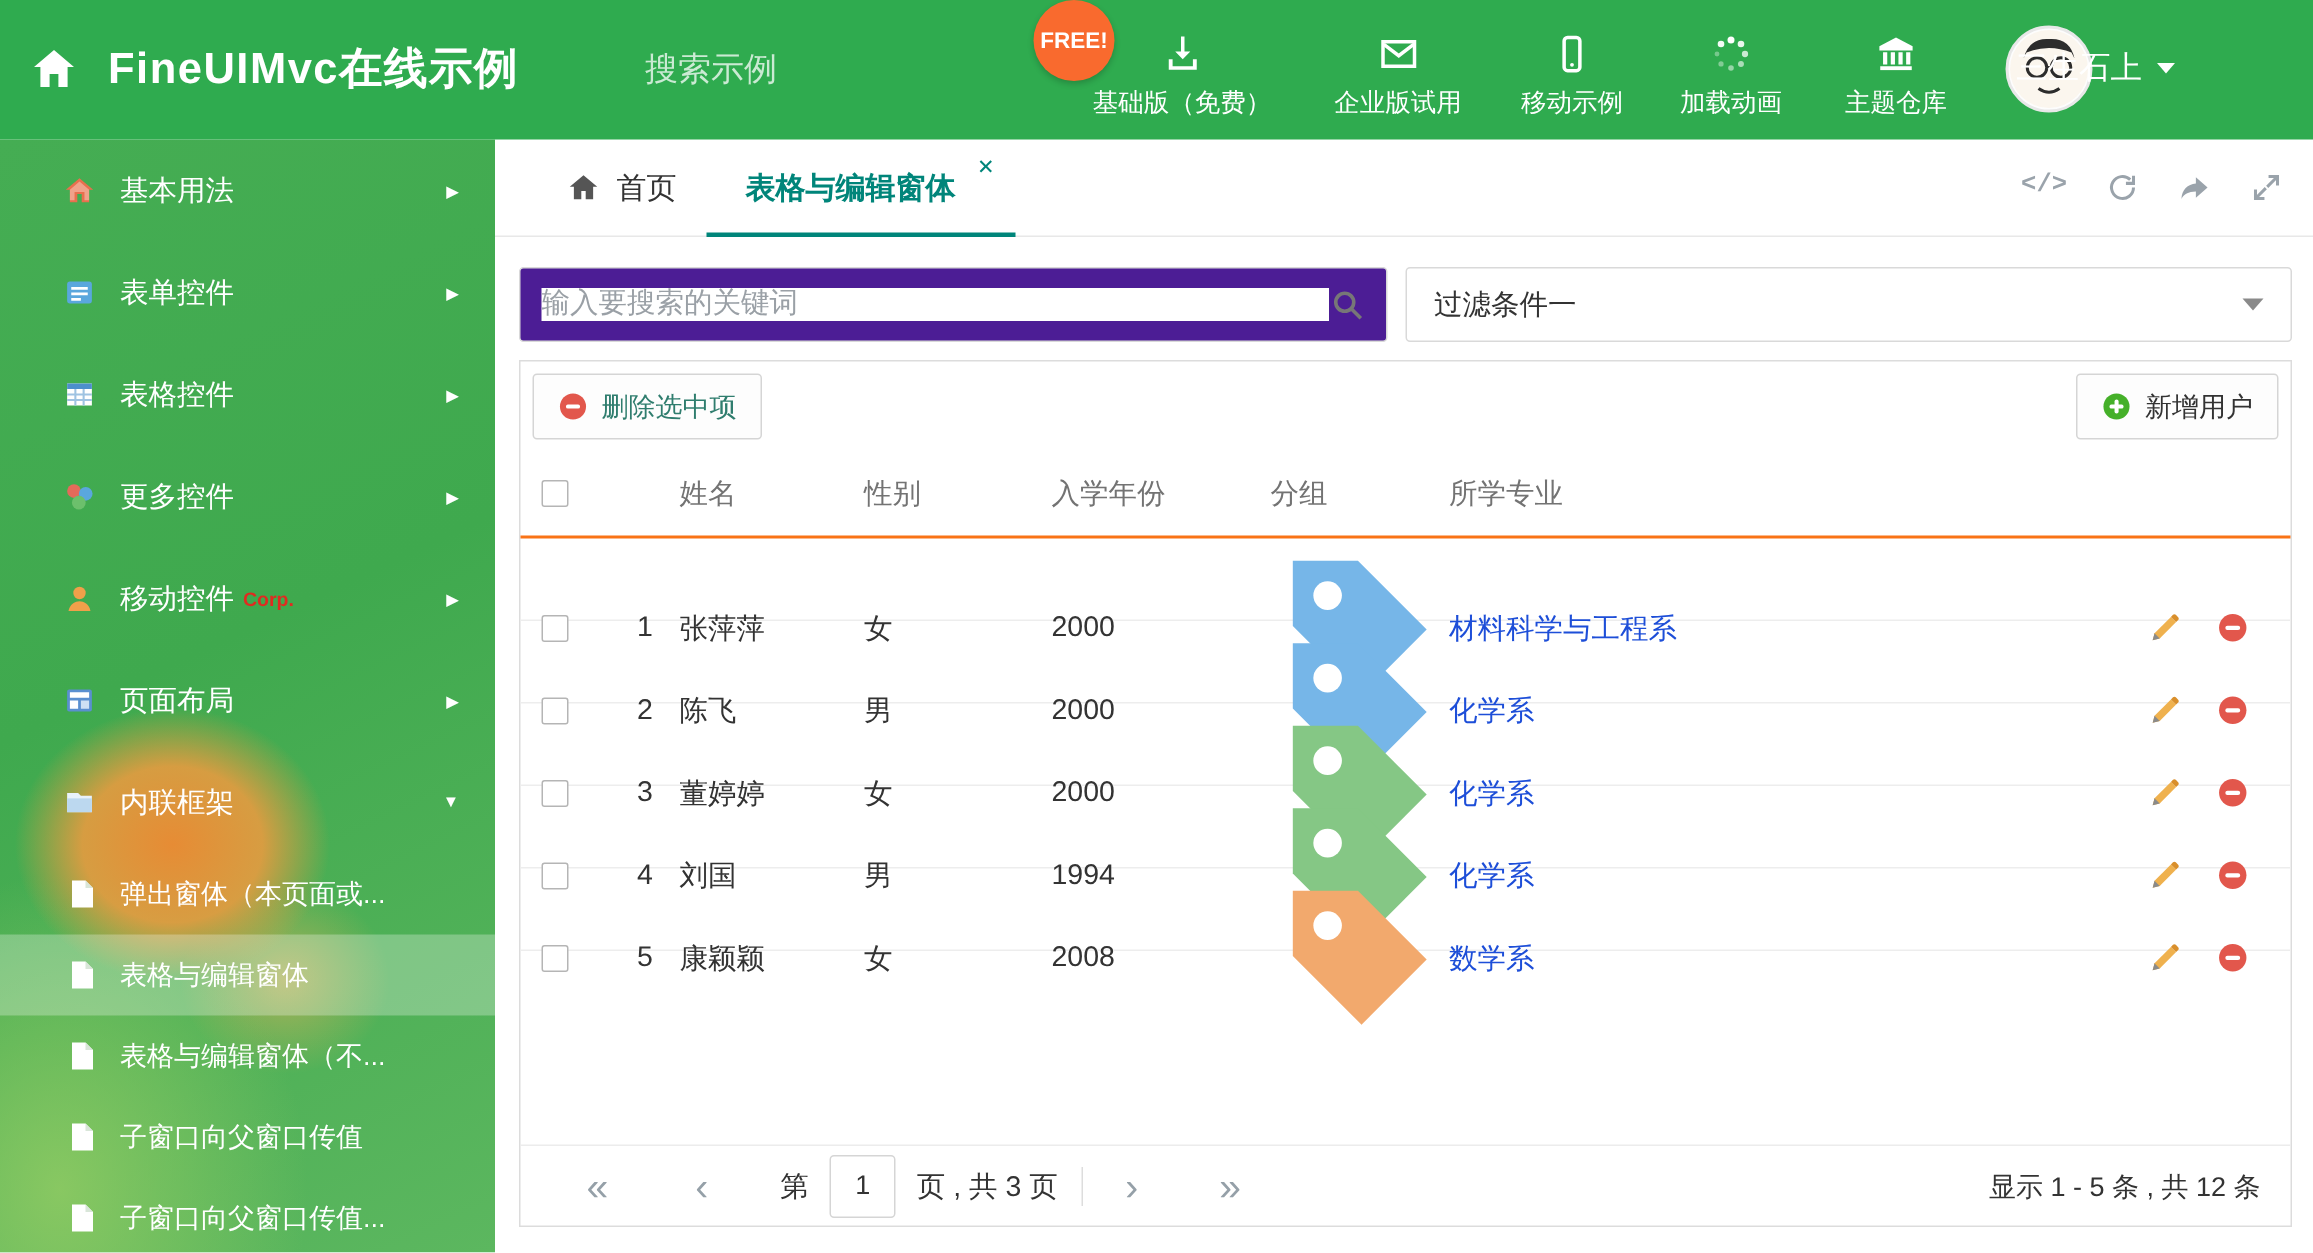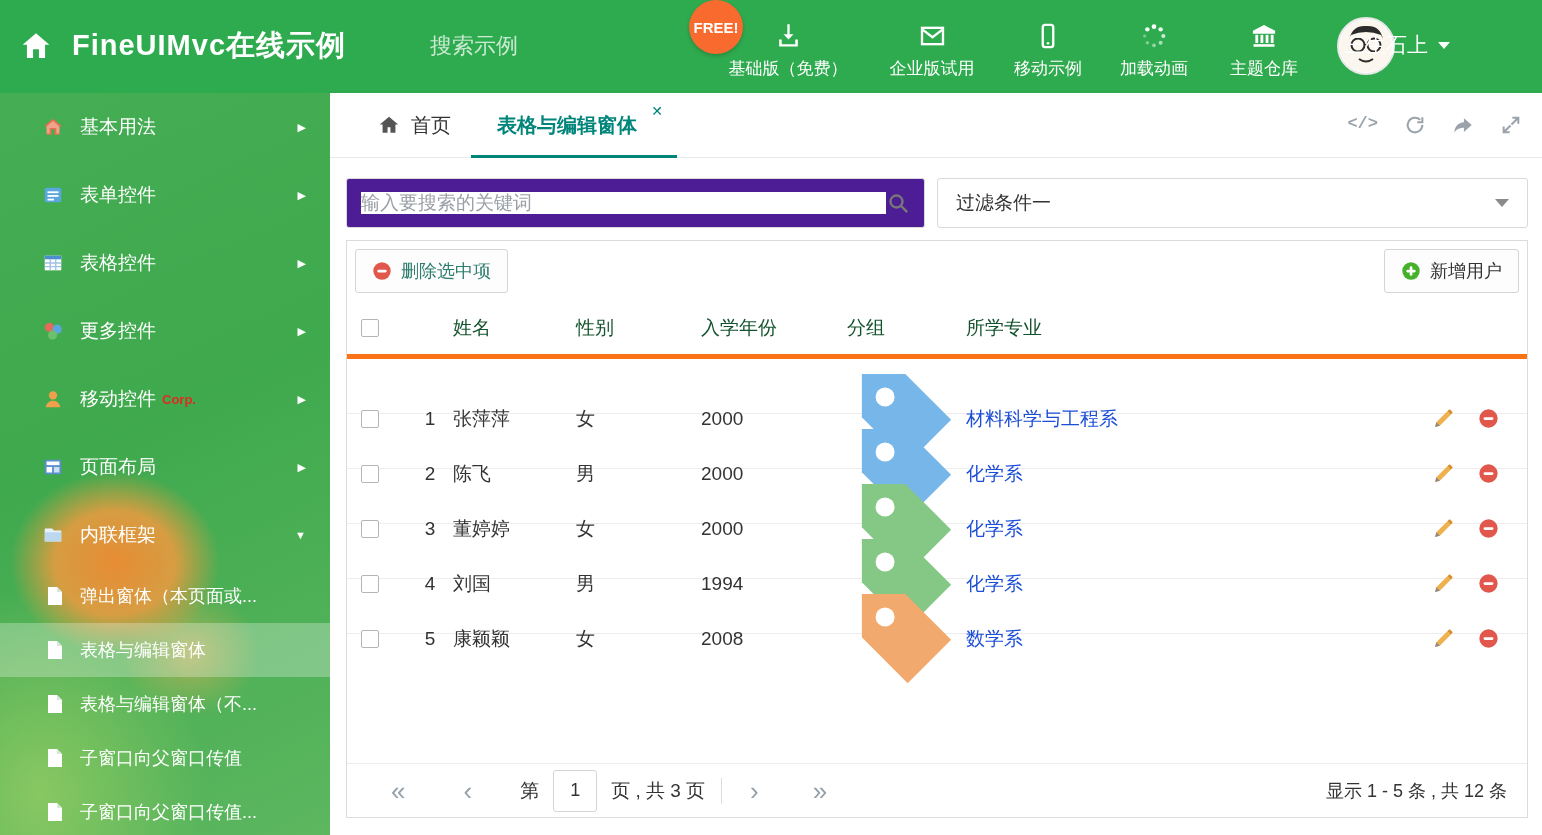--- a/index.html
+++ b/index.html
@@ -75,21 +75,21 @@
 
   .panel { position:relative; margin:12px 14px 0 16px; height:578px; border:1px solid #dcdcdc; background:#fff; }
   .toolbar { height:60px; padding:8px; position:relative; }
   .btn { display:inline-flex; align-items:center; gap:9px; height:44px; padding:0 16px;
     border:1px solid #d5d5d5; border-radius:3px; background:#fdfdfd; font-size:18px; cursor:pointer; }
   .btn .ic { width:20px; height:20px; }
   .btn-delete { color:#2f7d6e; }
   .btn-add { position:absolute; right:8px; top:8px; color:#333; }
 
   .grid-row { display:grid; grid-template-columns:60px 46px 123px 125px 146px 119px 1fr 108px; align-items:center; }
-  .thead { height:58px; border-bottom:5px solid #f97316; font-size:19px; color:#14532d; }
+  .thead { height:58px; border-bottom:2px solid #f97316; font-size:19px; color:#737373; }
   .trow { height:55px; border-bottom:1px solid #ededed; font-size:19px; color:#333; }
   .cell-check { padding-left:14px; }
   .checkbox { width:18px; height:18px; border:1px solid #b5b5b5; border-radius:2px; background:#fff; display:block; cursor:pointer; }
   .cell-num { text-align:center; }
   .tag { width:18px; height:18px; }
   .major-link { color:#1d4ed8; cursor:pointer; }
   .cell-actions { display:flex; justify-content:flex-end; gap:24px; padding-right:28px; align-items:center; }
   .act { width:21px; height:21px; cursor:pointer; }
 
   .pager { position:absolute; left:0; right:0; bottom:0; height:54px; border-top:1px solid #ececec;

